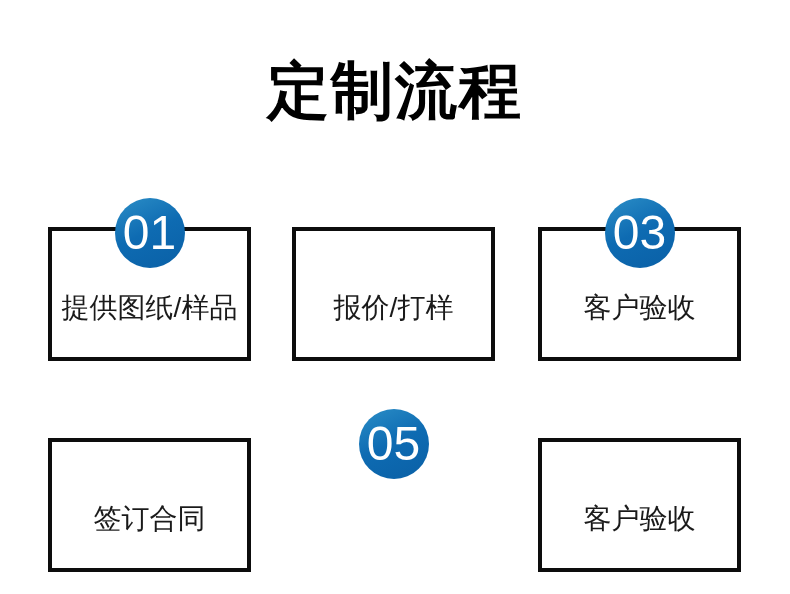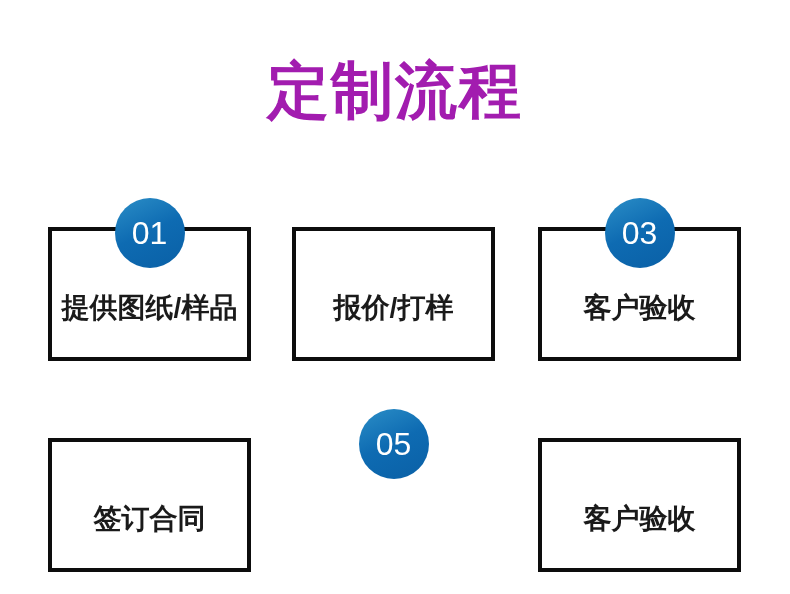--- a/index.html
+++ b/index.html
@@ -17,21 +17,21 @@
   }
   .title {
     position: absolute;
     left: 0;
     top: 52px;
     width: 100%;
     text-align: center;
     font-size: 62px;
     line-height: 78px;
     font-weight: 900;
-    color: #a21caf;
+    color: #000000;
     letter-spacing: 2px;
   }
   .step {
     position: absolute;
     width: 203px;
     height: 163px;
   }
   .card {
     position: absolute;
     left: 0;
@@ -43,36 +43,35 @@
     background: #ffffff;
     display: flex;
     align-items: center;
     justify-content: center;
   }
   .label {
     margin-top: 28px;
     font-size: 28px;
     color: #1a1a1a;
     white-space: nowrap;
-    font-weight: bold;
   }
   .badge {
     position: absolute;
     left: 50%;
     top: 0;
     transform: translateX(-50%);
     width: 70px;
     height: 70px;
     border-radius: 50%;
     background: linear-gradient(155deg, #2b8ec7 0%, #0e6bb2 48%, #0a60a6 100%);
     color: #ffffff;
     display: flex;
     align-items: center;
     justify-content: center;
-    font-size: 32px;
+    font-size: 48px;
     line-height: 1;
     z-index: 2;
   }
   .pos-1 { left: 48px;  top: 198px; }
   .pos-2 { left: 292px; top: 198px; }
   .pos-3 { left: 538px; top: 198px; }
   .pos-4 { left: 48px;  top: 409px; }
   .pos-5 { left: 292px; top: 409px; }
   .pos-6 { left: 538px; top: 409px; }
 </style>

